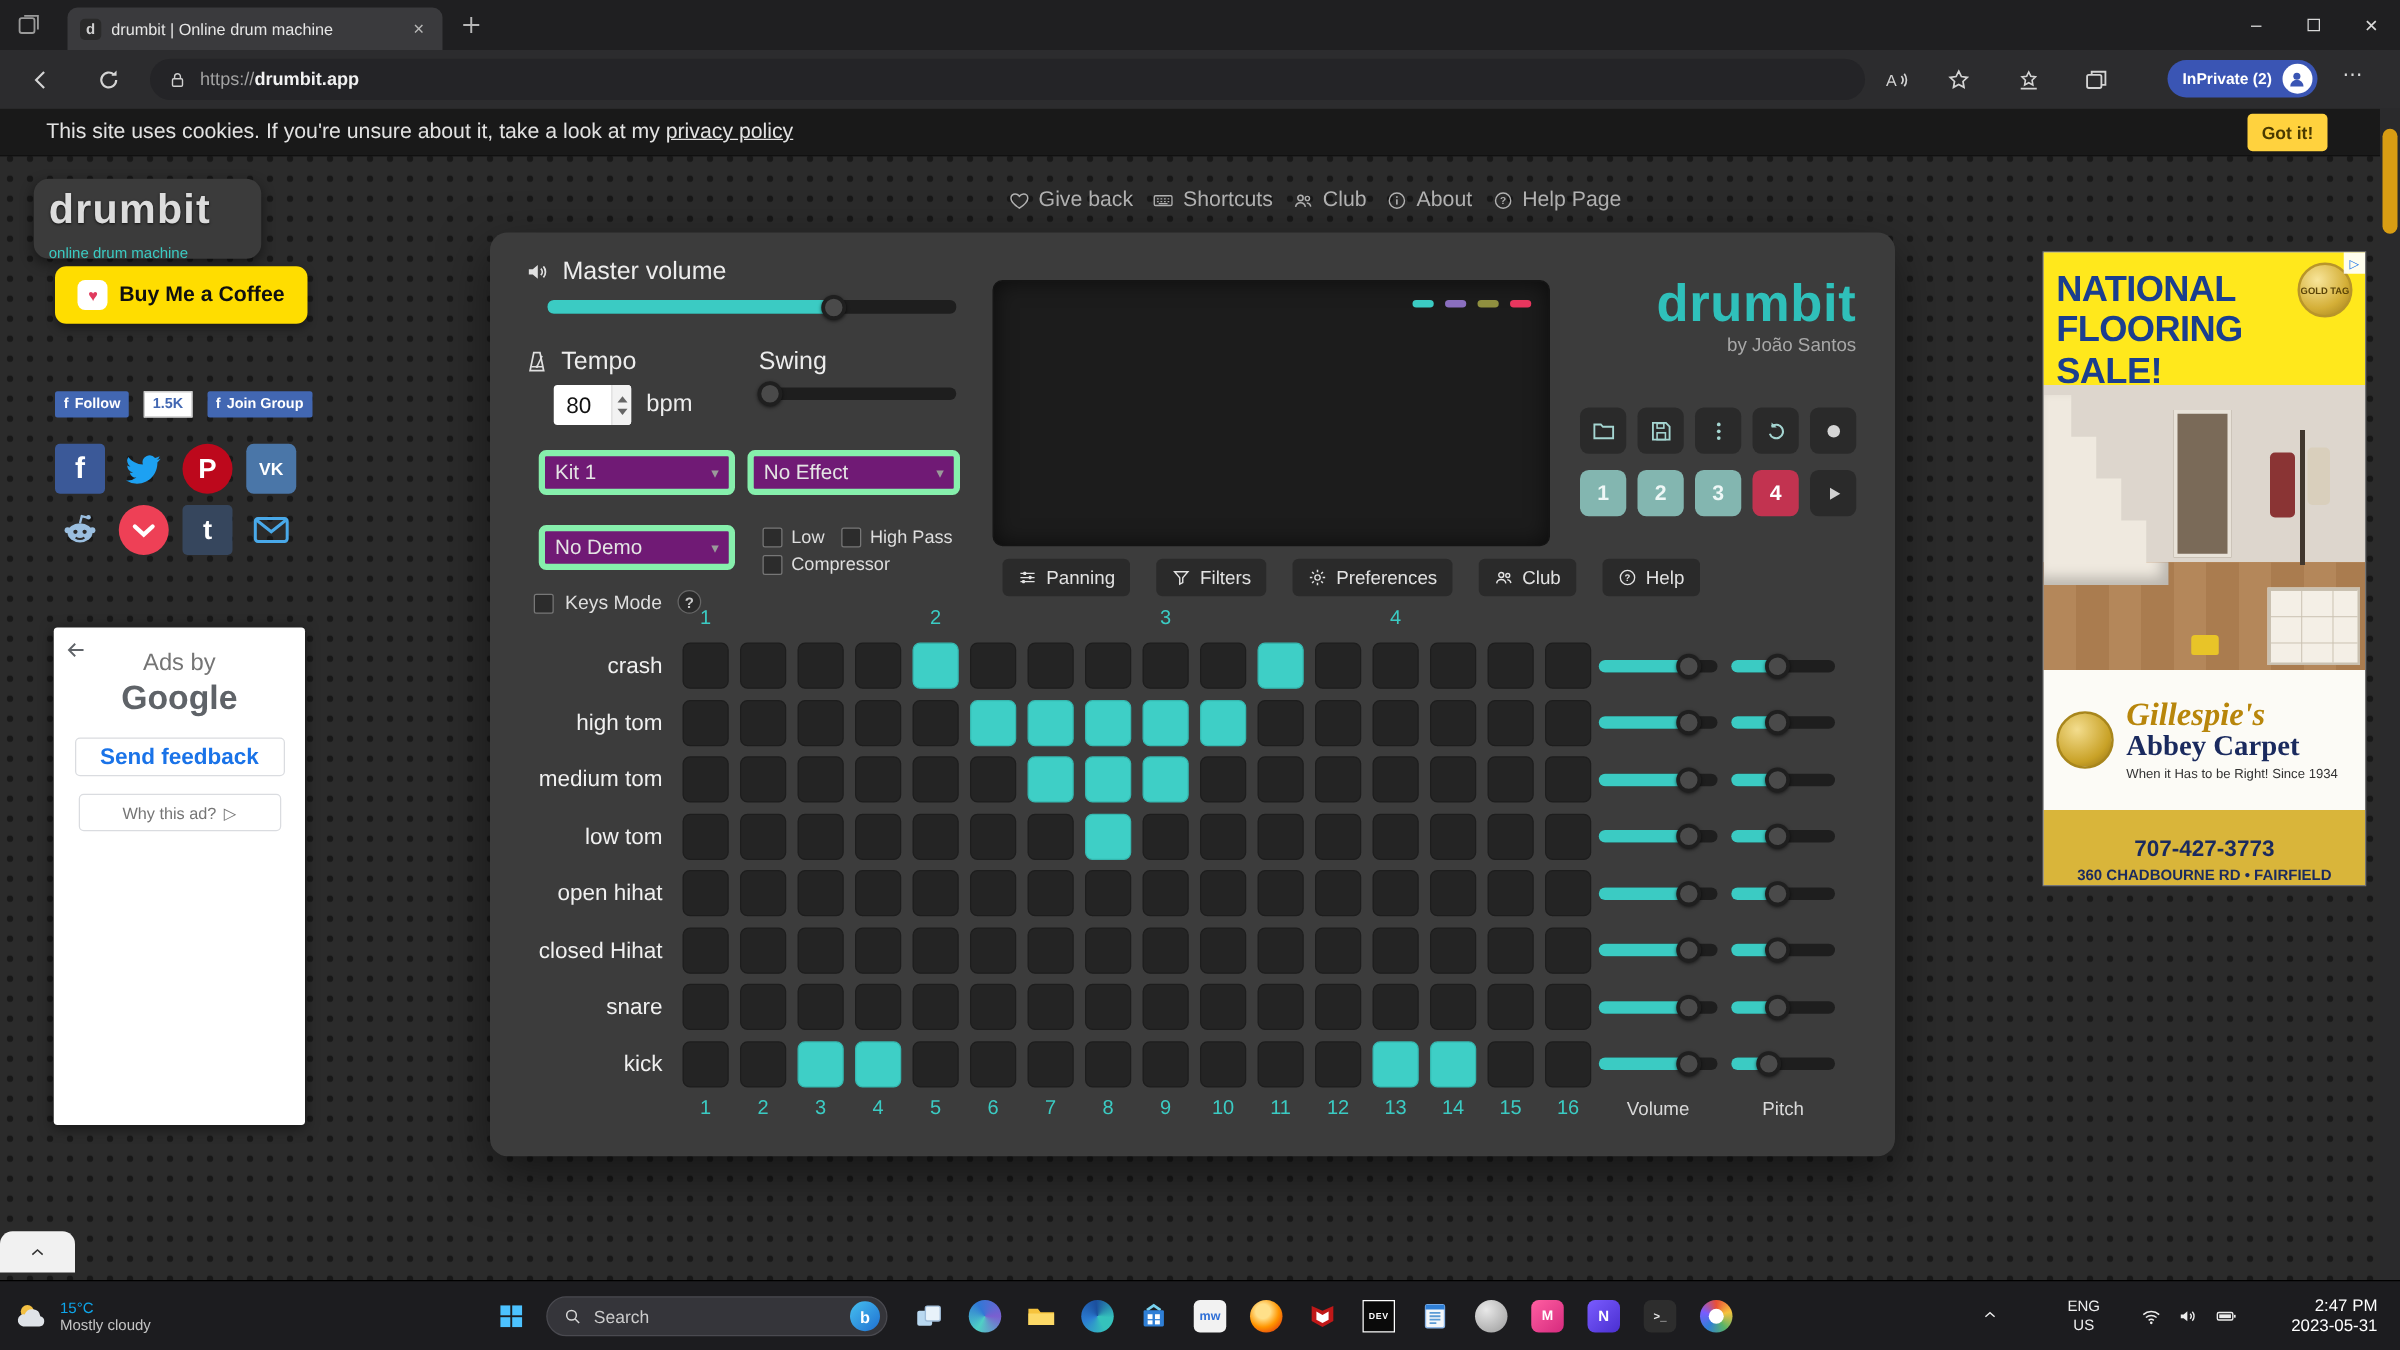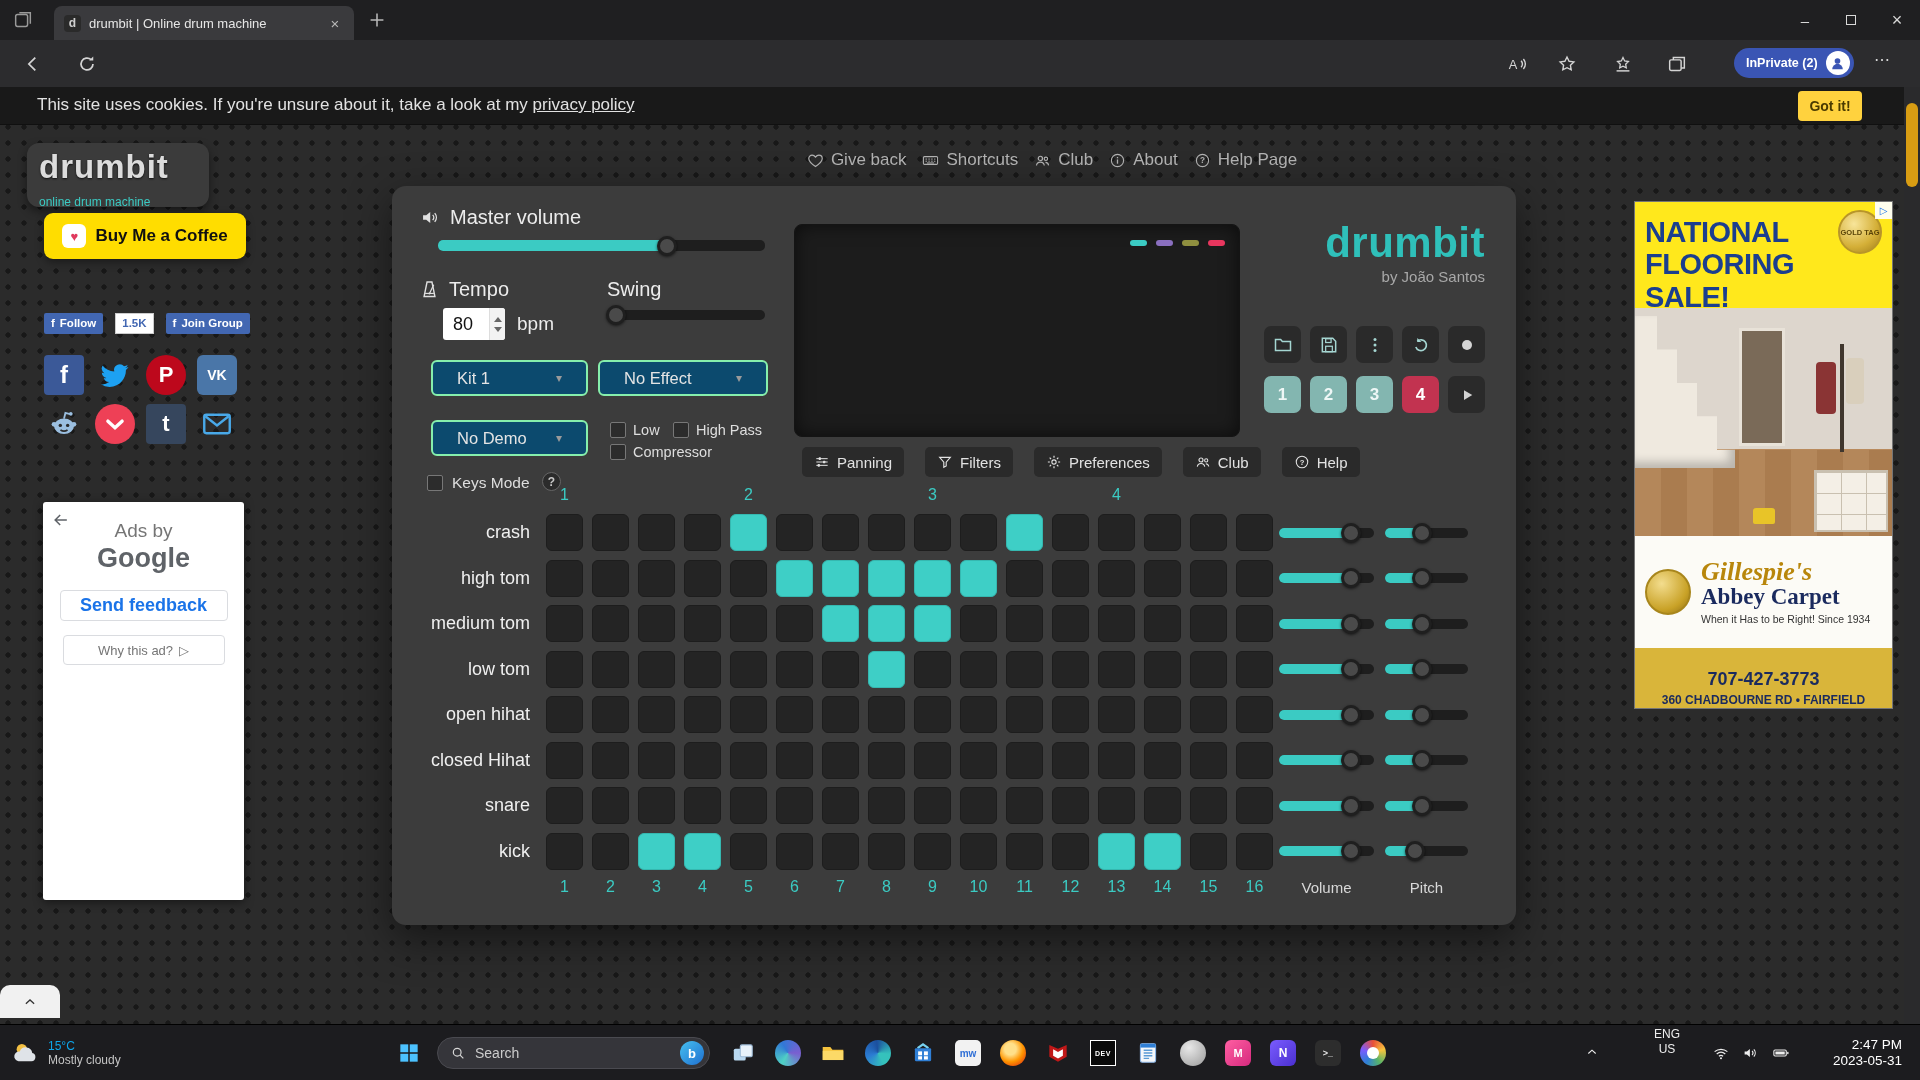--- a/index.html
+++ b/index.html
@@ -85,21 +85,21 @@
 .sl .knob{position:absolute;top:50%;transform:translate(-50%,-50%);width:20px;height:20px;border-radius:50%;background:#4a4a4a;border:3px solid #1f1f1f;box-shadow:0 1px 3px rgba(0,0,0,.6)}
 #mv-slider{position:absolute;left:46px;top:54px;width:327px;height:11px}
 #swing-slider{position:absolute;left:215px;top:124px;width:158px}
 #tempo-input{position:absolute;left:51px;top:122px;width:62px;height:32px;background:#fff;border-radius:3px;display:flex;overflow:hidden}
 #tempo-input input{flex:1;border:0;outline:0;padding-left:10px;color:#111;font-size:18px;font-family:"Liberation Sans",sans-serif;width:40px;background:transparent}
 .spin{display:flex;flex-direction:column;justify-content:center;background:#f2f2f2;border-left:1px solid #ddd;width:16px}
 .tri{display:block;width:0;height:0;border-left:4px solid transparent;border-right:4px solid transparent;margin:2.5px auto}
 .tri.up{border-bottom:5px solid #666}
 .tri.down{border-top:5px solid #666}
 #bpm{position:absolute;left:125px;top:127px;color:#ececec;font-size:19px}
-.dd{position:absolute;height:36px;background:#0c4a6e;border:2px solid #86efac;border-radius:6px;display:flex;align-items:center;justify-content:space-between;padding:0 24px;color:#e4e4e4;font-size:16.5px}
+.dd{position:absolute;height:36px;background:#701a75;border:5px solid #86efac;border-radius:6px;display:flex;align-items:center;justify-content:space-between;padding:0 8px;color:#e4e4e4;font-size:16.5px}
 .dd .caret{color:#9a9a9a;font-size:12px}
 #kit-dd{left:39px;top:174px;width:157px}
 #effect-dd{left:206px;top:174px;width:170px}
 #demo-dd{left:39px;top:234px;width:157px}
 .cb{position:absolute;width:16px;height:16px;background:#2c2c2c;border:1px solid #777;border-radius:2px}
 .cblabel{position:absolute;color:#dedede;font-size:14.5px;line-height:17px}
 #cb-low{left:218px;top:236px}#cb-low-l{left:241px;top:236px}
 #cb-high{left:281px;top:236px}#cb-high-l{left:304px;top:236px}
 #cb-comp{left:218px;top:258px}#cb-comp-l{left:241px;top:258px}
 #cb-keys{left:35px;top:289px}#cb-keys-l{left:60px;top:288px;font-size:15.5px}
@@ -178,21 +178,21 @@
 #searchbox{position:absolute;left:437px;top:12px;width:273px;height:32px;border-radius:16px;background:#35353a;border:1px solid #4a4a50;display:flex;align-items:center;padding:0 5px 0 12px;gap:9px}
 #searchbox svg{width:16px;height:16px;color:#d8d8d8}
 .searchtext{flex:1;color:#ccc;font-size:14px}
 .bing{width:24px;height:24px;border-radius:50%;background:linear-gradient(135deg,#46c0f0,#1f6fd0);color:#fff;font-size:13px;font-weight:bold;display:flex;align-items:center;justify-content:center}
 #apps{position:absolute;left:730px;top:15px;display:flex;gap:19px}
 .app{width:26px;height:26px;position:relative;display:flex;align-items:center;justify-content:center;overflow:hidden}
 .app svg{width:26px;height:26px}
 .apptext{position:relative;z-index:1}
 .trayic{position:absolute;width:18px;height:18px;color:#ececec}
 #trayup{left:1584px;top:19px;width:16px;height:16px}
-#lang{position:absolute;left:1650px;top:2px;width:34px;text-align:center;font-size:12px;line-height:15px;color:#eee}
+#lang{position:absolute;left:1650px;top:13px;width:34px;text-align:center;font-size:12px;line-height:15px;color:#eee}
 #wifiic{left:1712px;top:19px}
 #volic{left:1742px;top:19px}
 #batic{left:1772px;top:19px}
 #clock{position:absolute;left:1806px;top:12px;width:96px;text-align:right;font-size:13.5px;line-height:16px;color:#fff}
 </style>
 </head>
 <body>
 
 <div id="screen">
 
@@ -227,20 +227,29 @@
         <svg class="ic" viewBox="0 0 24 24" style="width:100%;height:100%">
           <path d="M14.5 5 7.5 12l7 7" fill="none" stroke="currentColor" stroke-width="1.9"></path>
         </svg>
       </span>
     <span class="tbi" id="tb-refresh">
         <svg class="ic" viewBox="0 0 24 24" style="width:100%;height:100%">
           <path d="M18.5 12a6.5 6.5 0 1 1-2-4.7" fill="none" stroke="currentColor" stroke-width="1.9"></path>
           <path d="M18.8 3.8v4.5h-4.5z" fill="currentColor"></path>
         </svg>
       </span>
+    <div id="omnibox">
+      <span class="lock">
+          <svg class="ic" viewBox="0 0 24 24" style="width:100%;height:100%">
+            <rect x="6" y="10.5" width="12" height="9" rx="1.5" fill="none" stroke="currentColor" stroke-width="1.7"></rect>
+            <path d="M8.5 10.5V8a3.5 3.5 0 0 1 7 0v2.5" fill="none" stroke="currentColor" stroke-width="1.7"></path>
+          </svg>
+        </span>
+      <span><span class="scheme">https://</span><span class="host">drumbit.app</span></span>
+    </div>
     <span class="tbi" id="tb-readaloud">
         <svg class="ic" viewBox="0 0 24 24" style="width:100%;height:100%">
           <text x="3" y="17" font-size="14" fill="currentColor" font-family="Liberation Sans, sans-serif">A</text>
           <path d="M16.5 8.5a5.5 5.5 0 0 1 0 7M19 6.5a9 9 0 0 1 0 11" fill="none" stroke="currentColor" stroke-width="1.5"></path>
         </svg>
       </span>
     <span class="tbi" id="tb-addfav">
         <svg class="ic" viewBox="0 0 24 24" style="width:100%;height:100%">
           <path d="M12 4.3l2.3 4.7 5.2.7-3.8 3.6.9 5.1L12 16l-4.6 2.4.9-5.1L4.5 9.7l5.2-.7z" fill="none" stroke="currentColor" stroke-width="1.5"></path>
         </svg>

